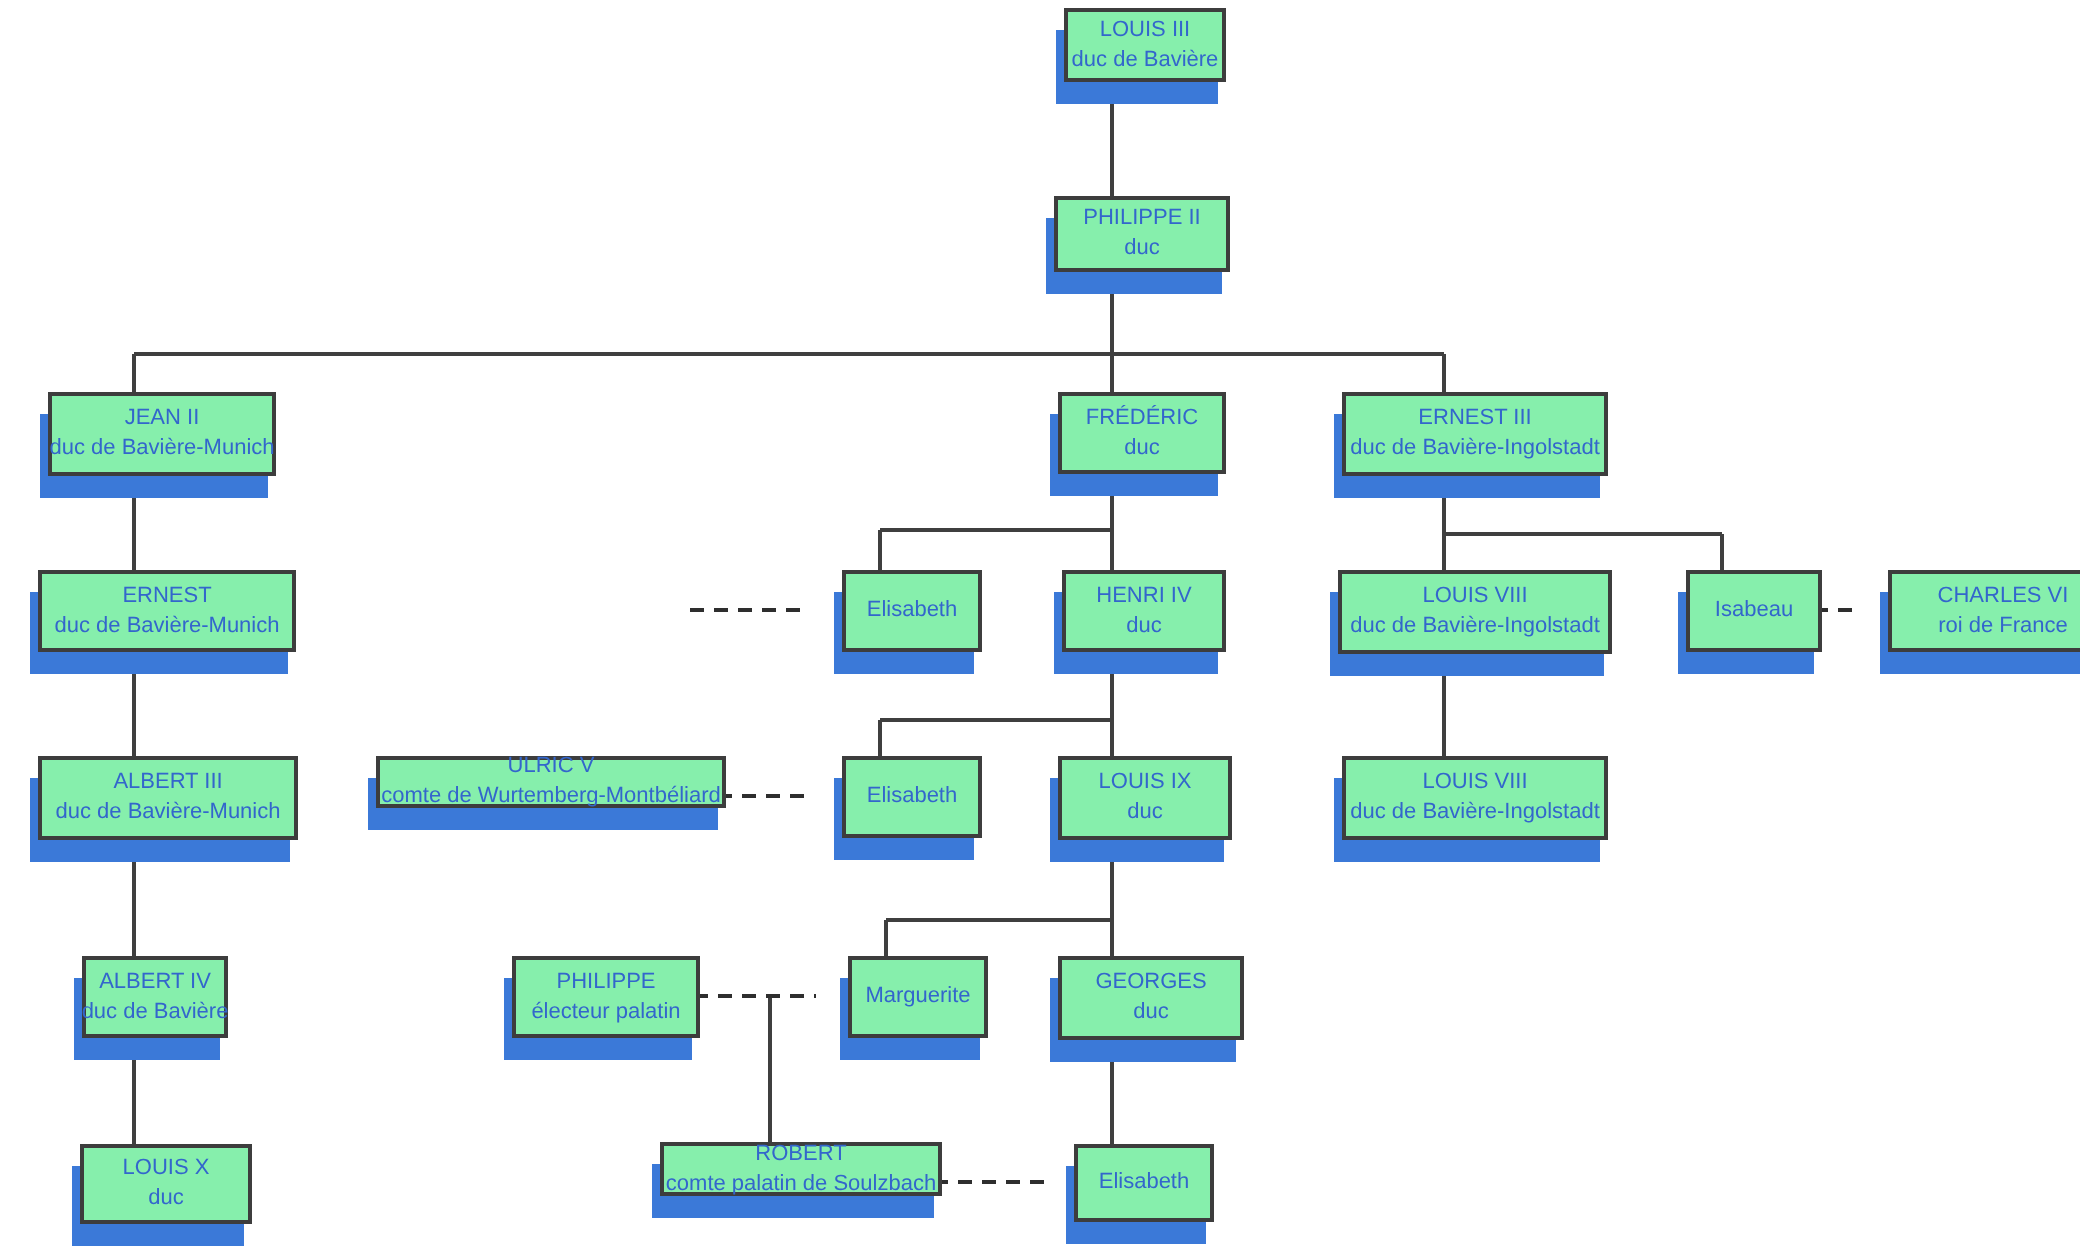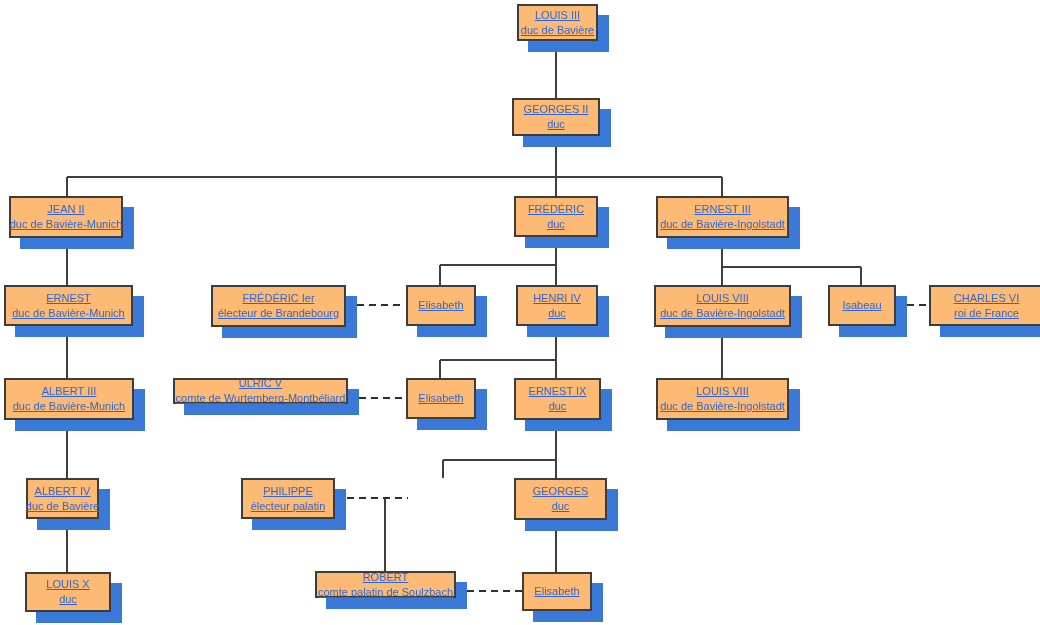--- a/index.html
+++ b/index.html
@@ -9,24 +9,24 @@
   }
   svg.edges{position:absolute;left:0;top:0;z-index:1;}
   .edge{stroke:#3f3f3f;stroke-width:1.6;fill:none;shape-rendering:crispEdges;}
   .marriage{stroke:#2e2e2e;stroke-width:2;fill:none;stroke-dasharray:7 5;shape-rendering:crispEdges;}
   .node{position:absolute;z-index:2;}
   .node .shadow{
     position:absolute;left:12px;top:11px;width:100%;height:100%;
     background:#3b79d8;z-index:1;
   }
   .node .box{
-    position:absolute;left:1px;top:0;width:100%;height:100%;box-sizing:border-box;
-    background:#fdba74;border:2px solid #3d3d3d;z-index:2;
+    position:absolute;left:16px;top:0;width:100%;height:100%;box-sizing:border-box;
+    background:#86efac;border:2px solid #3d3d3d;z-index:2;
     display:flex;flex-direction:column;align-items:center;justify-content:center;
-    text-align:center;color:#3366cc;font-size:11px;line-height:1.35;text-decoration:underline;
+    text-align:center;color:#3366cc;font-size:11px;line-height:1.35;
   }
   .node .nm,.node .tt{white-space:nowrap;}
 </style>
 </head>
 <body>
 
 <div id="canvas">
 
   <svg class="edges" width="1040" height="625">
     <path class="edge" d="M556 41 L556 98"></path>
@@ -53,21 +53,21 @@
     <div class="shadow"></div>
     <div class="box">
       <div class="nm">LOUIS III</div>
       <div class="tt">duc de Bavière</div>
     </div>
   </div>
 
   <div class="node" style="left:511px;top:98px;width:88px;height:38px">
     <div class="shadow"></div>
     <div class="box">
-      <div class="nm">GEORGES II</div>
+      <div class="nm">PHILIPPE II</div>
       <div class="tt">duc</div>
     </div>
   </div>
 
   <div class="node" style="left:8px;top:196px;width:114px;height:42px">
     <div class="shadow"></div>
     <div class="box">
       <div class="nm">JEAN II</div>
       <div class="tt">duc de Bavière-Munich</div>
     </div>
@@ -90,27 +90,20 @@
   </div>
 
   <div class="node" style="left:3px;top:285px;width:129px;height:41px">
     <div class="shadow"></div>
     <div class="box">
       <div class="nm">ERNEST</div>
       <div class="tt">duc de Bavière-Munich</div>
     </div>
   </div>
 
-  <div class="node" style="left:210px;top:285px;width:135px;height:42px">
-    <div class="shadow"></div>
-    <div class="box">
-      <div class="nm">FRÉDÉRIC Ier</div>
-      <div class="tt">électeur de Brandebourg</div>
-    </div>
-  </div>
 
   <div class="node" style="left:405px;top:285px;width:70px;height:41px">
     <div class="shadow"></div>
     <div class="box">
       <div class="nm">Elisabeth</div>
       <div class="tt"></div>
     </div>
   </div>
 
   <div class="node" style="left:515px;top:285px;width:82px;height:41px">
@@ -165,21 +158,21 @@
     <div class="shadow"></div>
     <div class="box">
       <div class="nm">Elisabeth</div>
       <div class="tt"></div>
     </div>
   </div>
 
   <div class="node" style="left:513px;top:378px;width:87px;height:42px">
     <div class="shadow"></div>
     <div class="box">
-      <div class="nm">ERNEST IX</div>
+      <div class="nm">LOUIS IX</div>
       <div class="tt">duc</div>
     </div>
   </div>
 
   <div class="node" style="left:655px;top:378px;width:133px;height:42px">
     <div class="shadow"></div>
     <div class="box">
       <div class="nm">LOUIS VIII</div>
       <div class="tt">duc de Bavière-Ingolstadt</div>
     </div>
@@ -194,20 +187,27 @@
   </div>
 
   <div class="node" style="left:240px;top:478px;width:94px;height:41px">
     <div class="shadow"></div>
     <div class="box">
       <div class="nm">PHILIPPE</div>
       <div class="tt">électeur palatin</div>
     </div>
   </div>
 
+  <div class="node" style="left:408px;top:478px;width:70px;height:41px">
+    <div class="shadow"></div>
+    <div class="box">
+      <div class="nm">Marguerite</div>
+      <div class="tt"></div>
+    </div>
+  </div>
 
   <div class="node" style="left:513px;top:478px;width:93px;height:42px">
     <div class="shadow"></div>
     <div class="box">
       <div class="nm">GEORGES</div>
       <div class="tt">duc</div>
     </div>
   </div>
 
   <div class="node" style="left:24px;top:572px;width:86px;height:40px">

